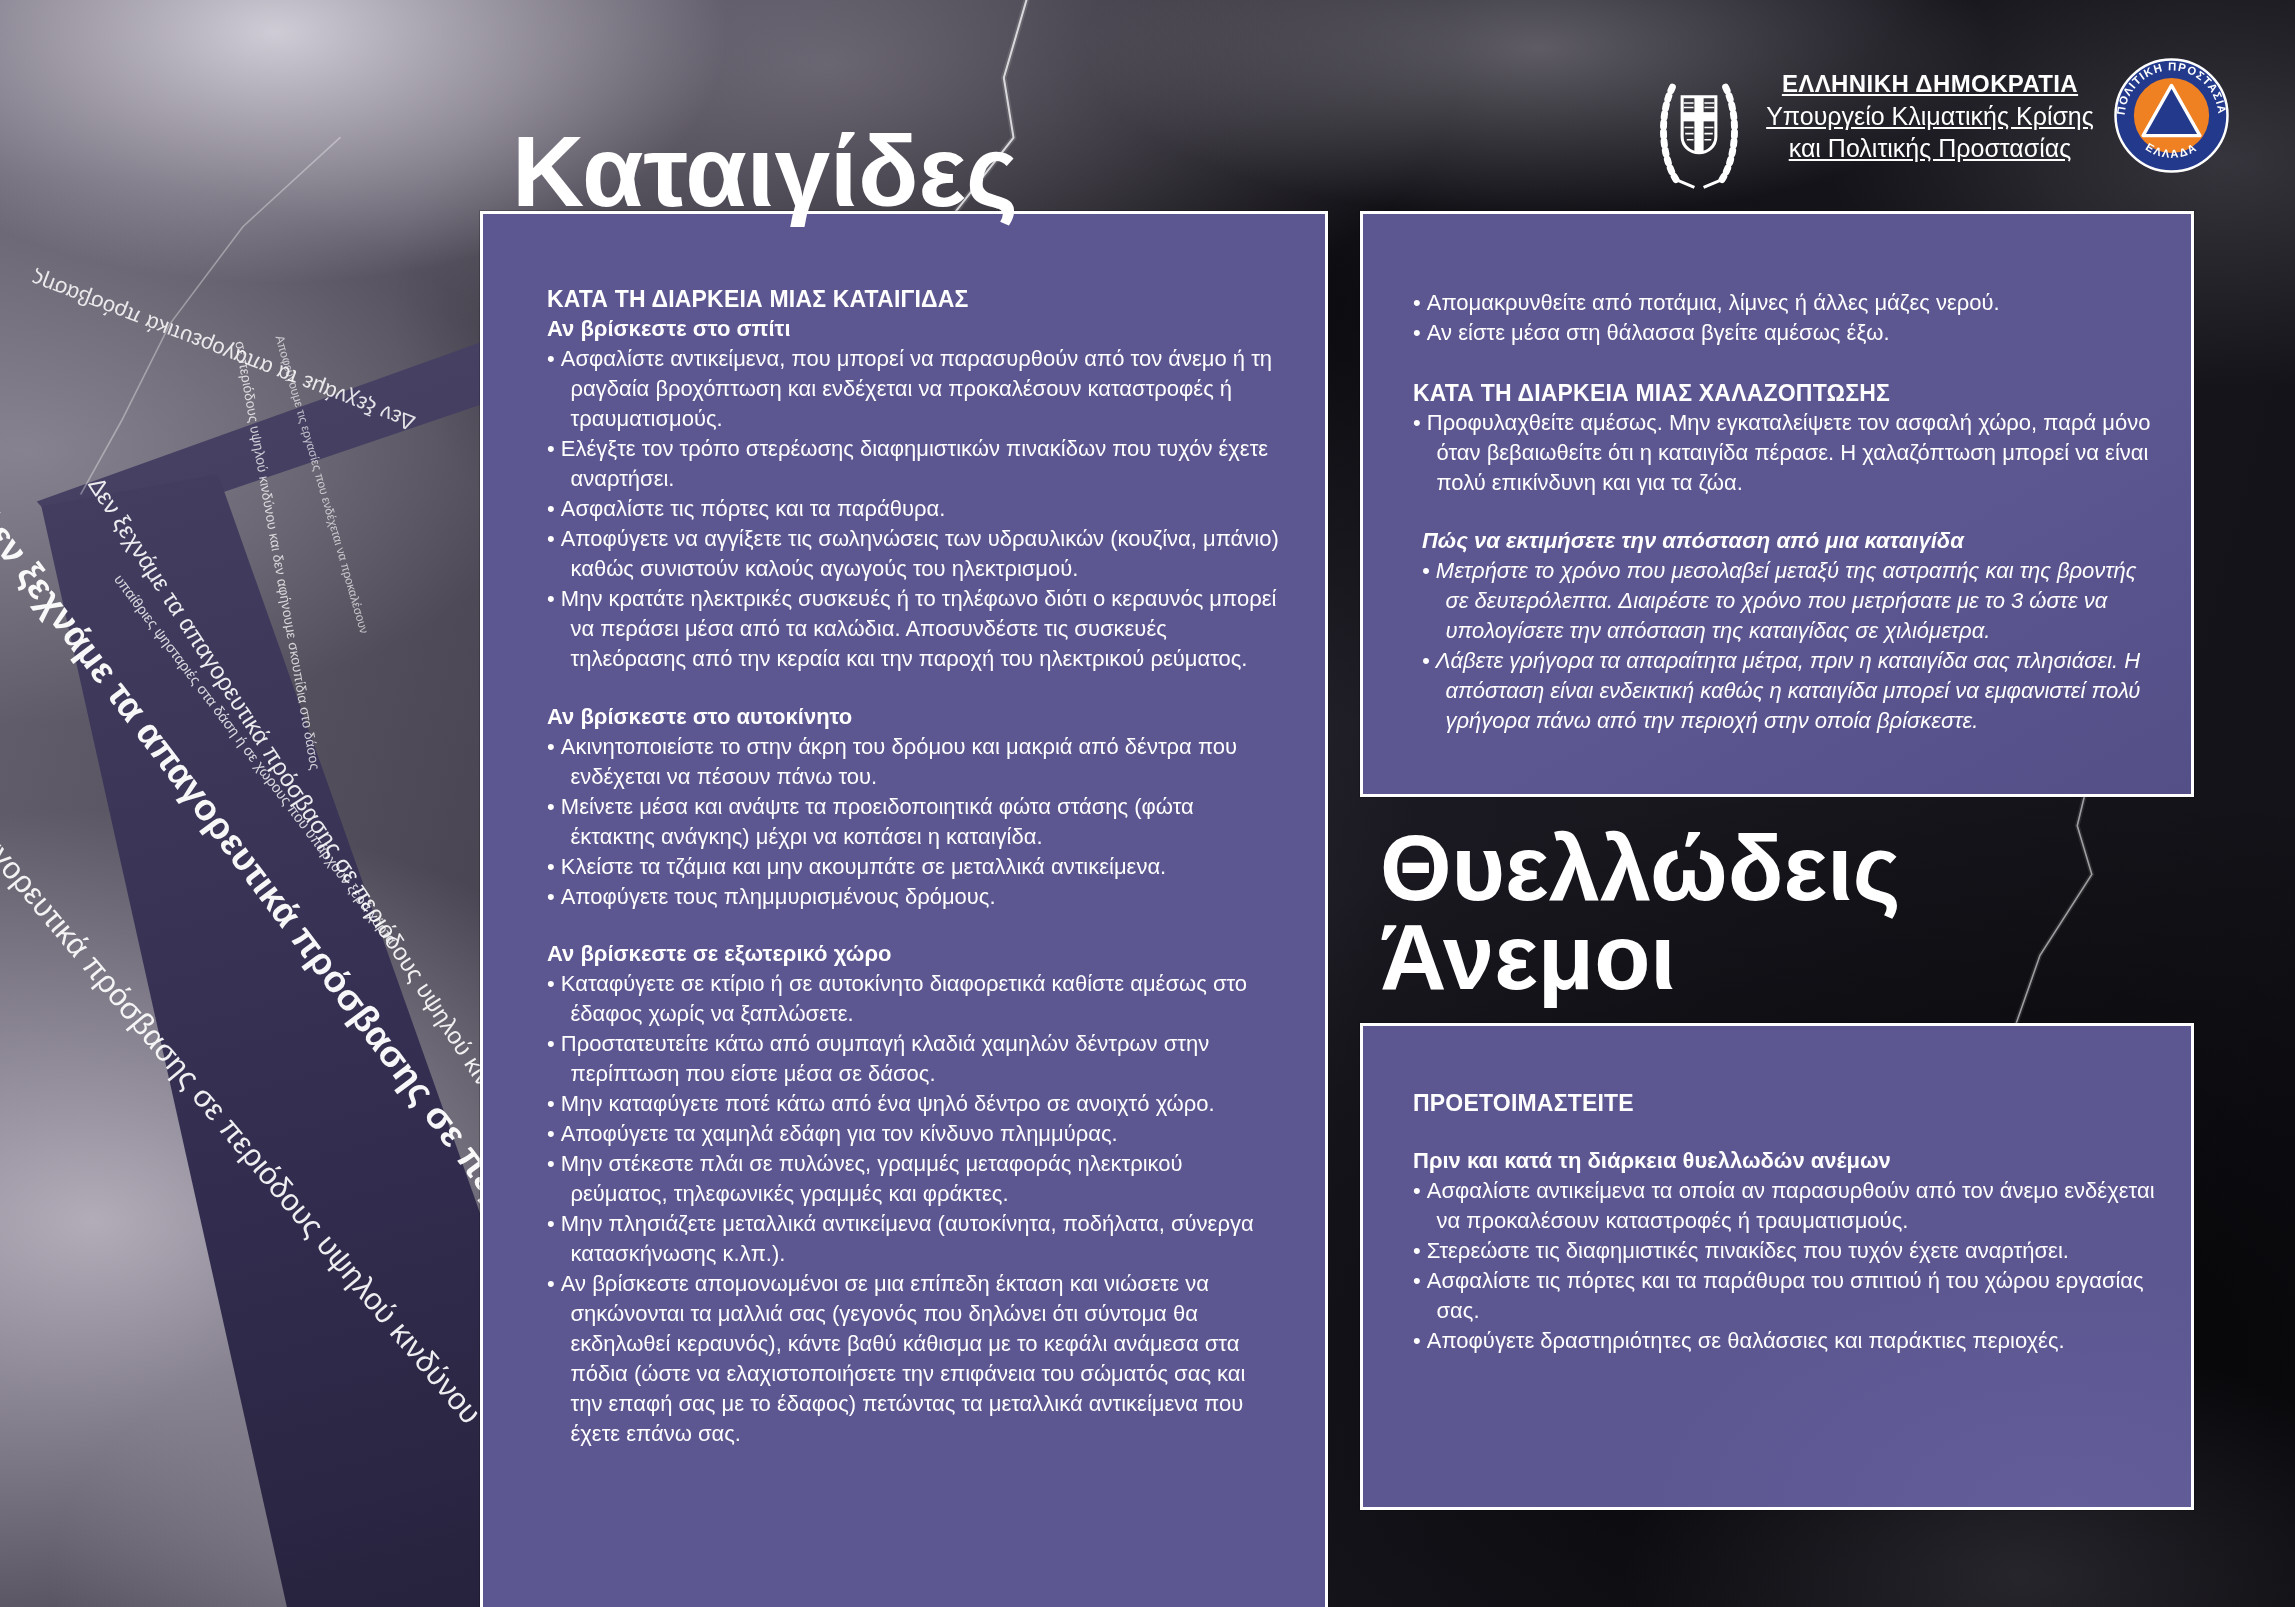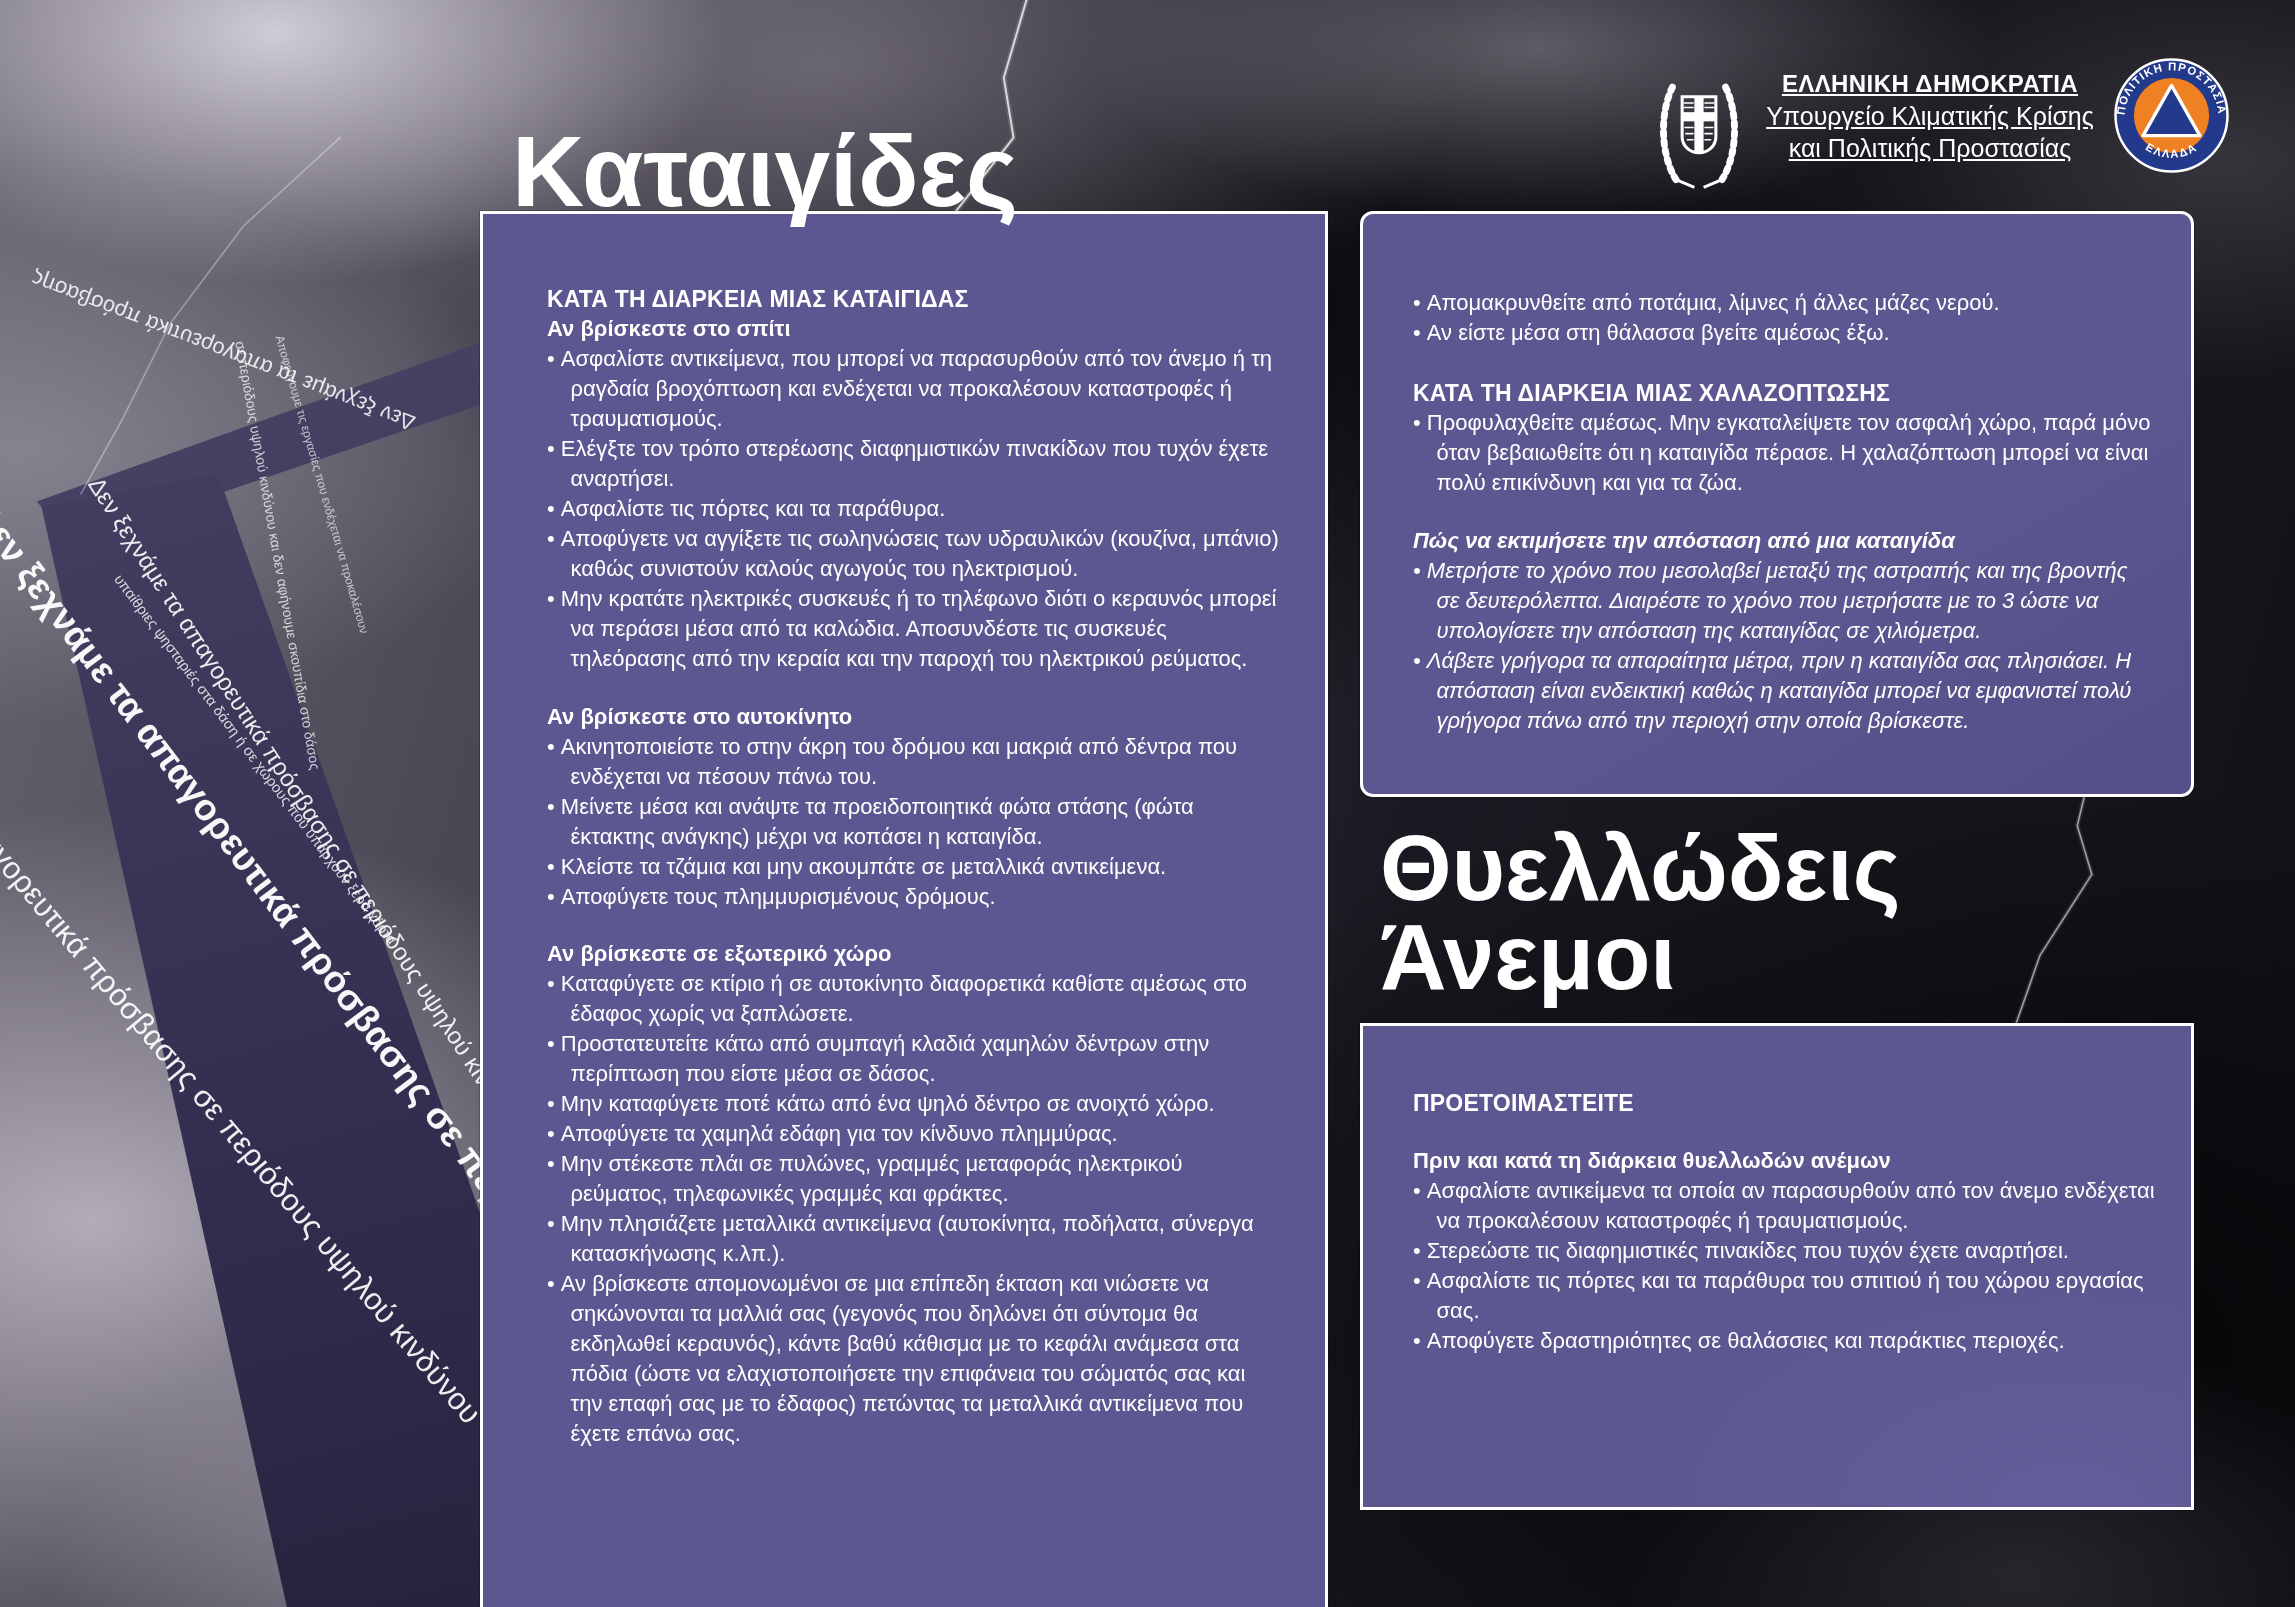--- a/index.html
+++ b/index.html
@@ -38,30 +38,30 @@
   .ministry-text .min{font-size:25px;line-height:32px;}
   
   .title{position:absolute;z-index:6;font-weight:bold;color:#fff;line-height:.97;}
   .title-left{left:512px;top:123px;font-size:100px;}
   .title-right{left:1380px;top:824px;font-size:92px;}
   
   .panel{position:absolute;z-index:4;background:#5c5691;border:3.2px solid #fff;
     box-sizing:border-box;box-shadow:0 0 0 0.8px rgba(0,0,0,.25);}
   .panel-left{left:480px;top:211px;width:848px;height:1488px;padding:70px 45px 0 64px;}
   .panel-rt{left:1360px;top:211px;width:834px;height:586px;padding:74px 40px 0 50px;
-    background:linear-gradient(150deg,#5c5691 60%,#554f88 100%);border-radius:13px;}
+    background:linear-gradient(150deg,#5c5691 60%,#554f88 100%);}
   .panel-rb{left:1360px;top:1023px;width:834px;height:487px;padding:62px 18px 0 50px;
     background:radial-gradient(729px 405px at 85% 100%, #635d99 0%, #5c5691 60%);}
   .panel h3{margin:0;font-size:23px;line-height:30px;font-weight:bold;letter-spacing:0.2px;}
   .panel h4{margin:27.5px 0 0 0;font-size:22px;line-height:30px;font-weight:bold;}
   .panel h4.first{margin-top:0;}
   .panel ul{margin:0;padding:0;list-style:none;font-size:22px;line-height:30px;}
   .panel li{padding-left:23.5px;text-indent:-23.5px;}
   .panel li::before{content:"•\00a0";}
-  .italic-block{font-style:italic;}
+  .italic-block{font-style:italic;margin-left:9px;}
   .rb-head{margin:0;font-size:32px;line-height:36px;font-weight:bold;letter-spacing:0.4px;}
   .rb-sub{margin:37px 0 0 0;font-size:23px;line-height:30px;font-weight:bold;}
   .gap-lg{height:30px;}
   .gap-md{height:27.5px;}
 </style>
 </head>
 <body>
 
 <div class="poster">
 

